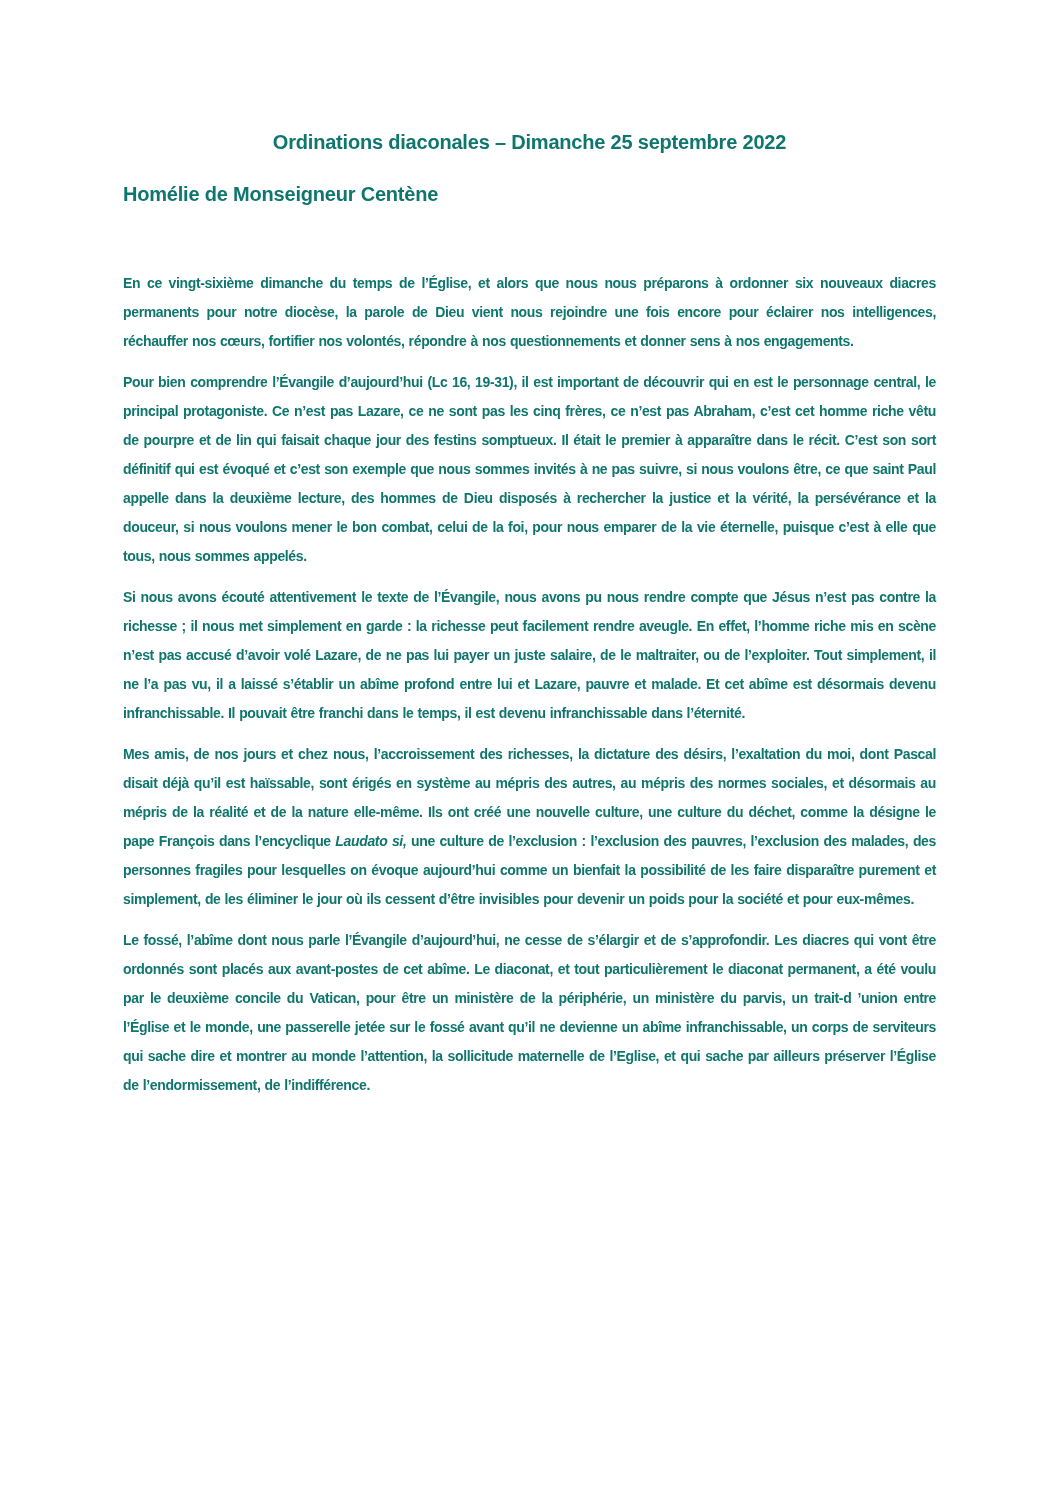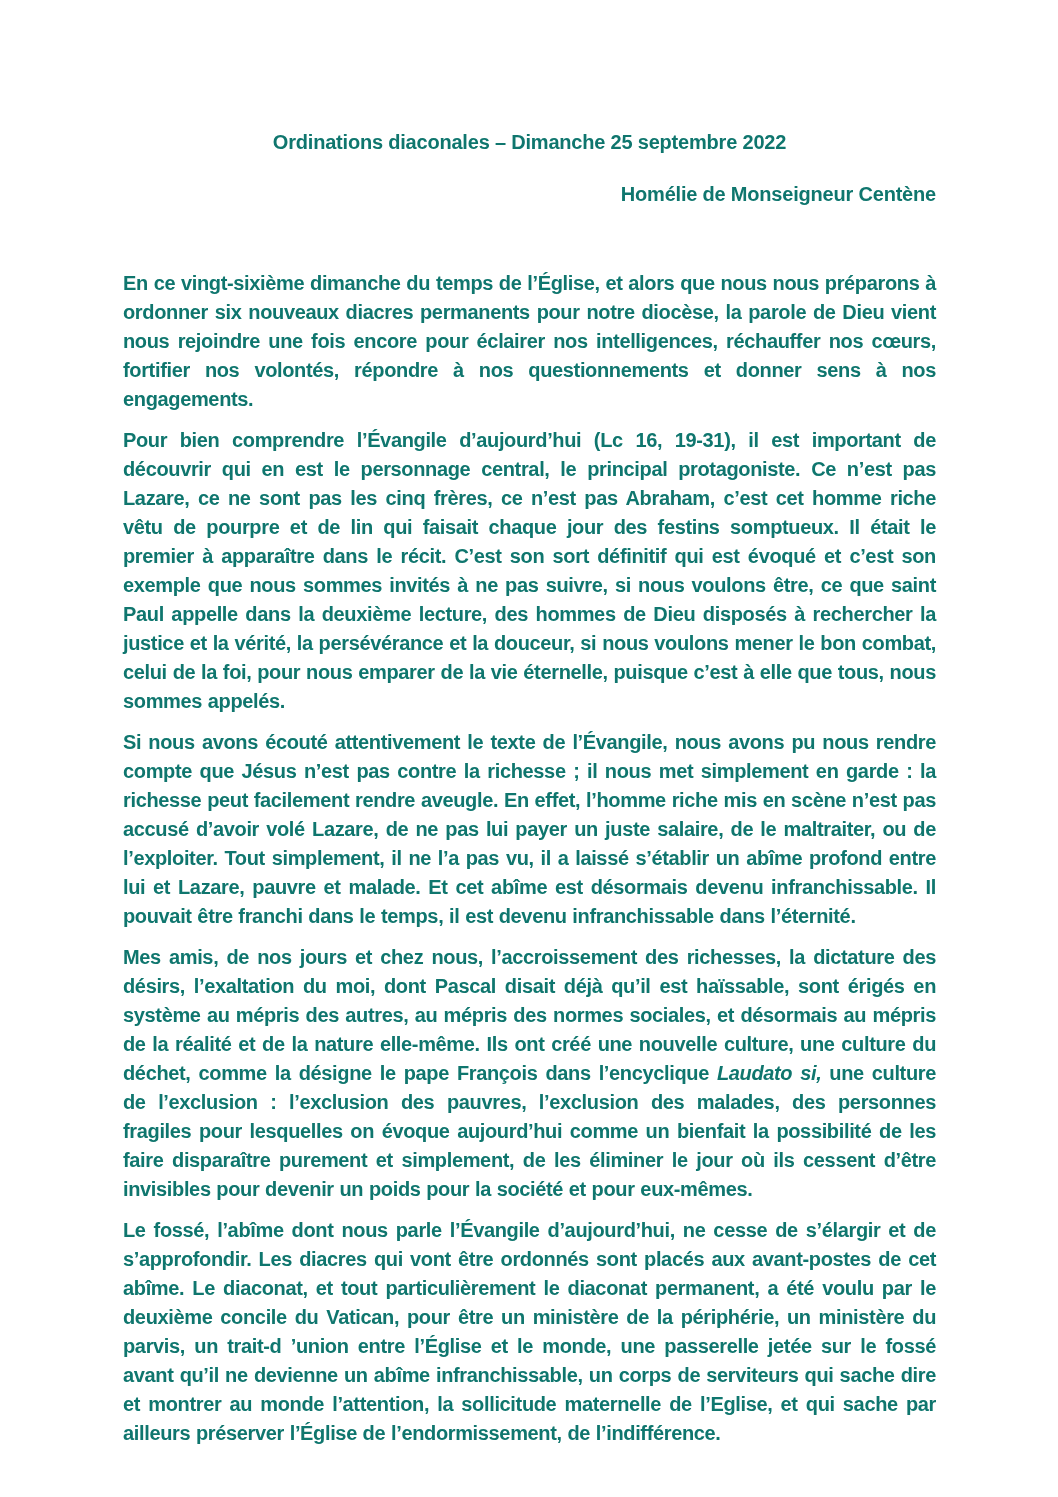--- a/index.html
+++ b/index.html
@@ -26,33 +26,33 @@
   .doc-title {
     margin: 126px 0 0 0;
     text-align: center;
     font-size: 20px;
     line-height: 24px;
     font-weight: bold;
     letter-spacing: -0.2px;
   }
   .doc-subtitle {
     margin: 28px 0 0 0;
-    text-align: right;
+    text-align: left;
     font-size: 20px;
     line-height: 24px;
     font-weight: bold;
     letter-spacing: -0.2px;
   }
   .doc-body {
     margin-top: 63px;
   }
   .doc-body p {
     margin: 0 0 12px 0;
     text-align: justify;
-    font-size: 20px;
+    font-size: 14px;
     line-height: 29px;
     font-weight: bold;
     letter-spacing: -0.35px;
     word-spacing: 0.5px;
   }
   .doc-body p em {
   }
 </style>
 </head>
 <body>

